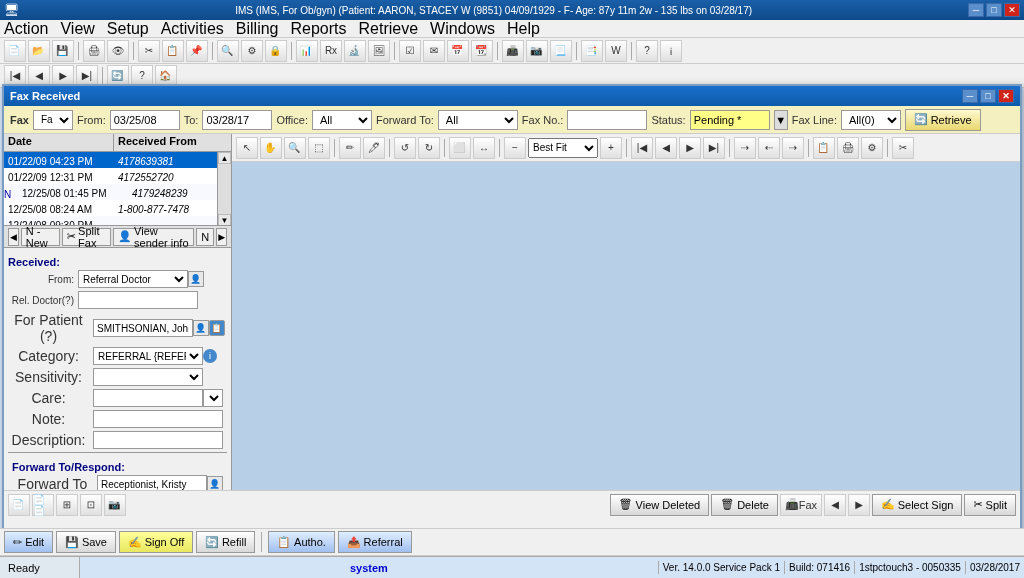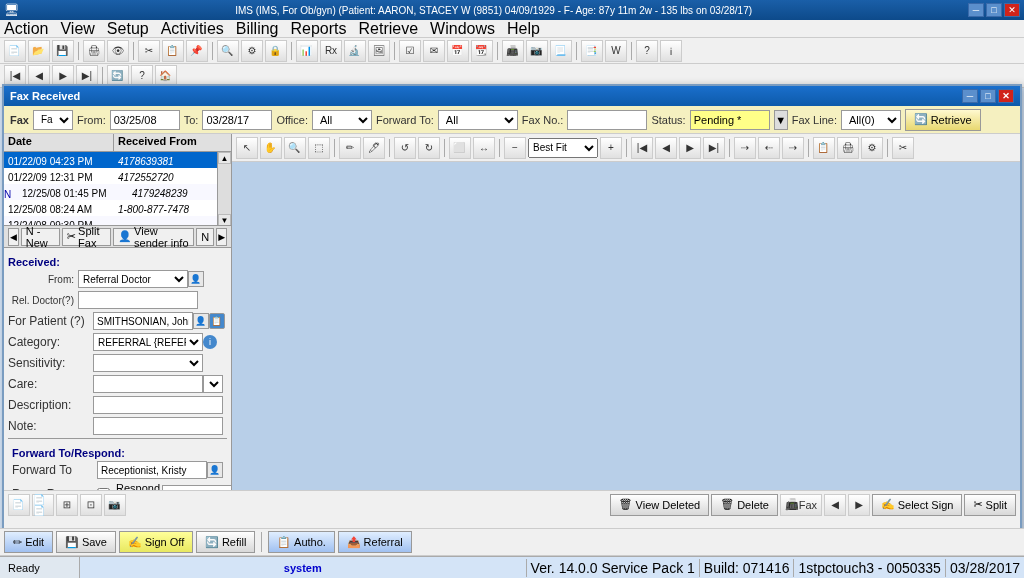--- a/index.html
+++ b/index.html
@@ -65,21 +65,21 @@
     
     #list-toolbar { background: #e0e0e0; height: 22px; display: flex; align-items: center; gap: 2px; padding: 1px 4px; border-bottom: 1px solid #999; font-size: 10px; }
     .lt-btn { background: #f0f0f0; border: 1px solid #999; height: 18px; padding: 0 4px; cursor: pointer; font-size: 10px; display: flex; align-items: center; gap: 2px; }
     .lt-nav { width: 14px; height: 18px; border: 1px solid #999; background: #f0f0f0; cursor: pointer; display: flex; align-items: center; justify-content: center; font-size: 9px; }
 
     
     #form-area { flex: 1; overflow-y: auto; padding: 4px; }
     .form-section-title { font-weight: bold; color: #000080; font-size: 11px; margin: 4px 0 2px 0; }
     .form-row { display: flex; align-items: center; margin-bottom: 3px; }
     .form-label { width: 70px; text-align: right; padding-right: 4px; font-size: 10px; color: #333; flex-shrink: 0; }
-    .form-label-wide { width: 85px; text-align: left; padding-right: 4px; font-size: 12px; color: #333; flex-shrink: 0; }
+    .form-label-wide { width: 85px; text-align: center; padding-right: 4px; font-size: 14px; color: #333; flex-shrink: 0; }
     .form-input { border: 1px solid #999; background: white; height: 18px; font-size: 10px; padding: 1px 3px; }
     .form-select { border: 1px solid #999; background: white; height: 18px; font-size: 10px; }
     .lookup-btn { width: 16px; height: 16px; background: #e8e8e8; border: 1px solid #999; cursor: pointer; font-size: 9px; display: flex; align-items: center; justify-content: center; }
     .info-btn { width: 14px; height: 14px; background: #4488cc; color: white; border-radius: 50%; font-size: 9px; display: flex; align-items: center; justify-content: center; cursor: pointer; }
 
     
     #right-panel { flex: 1; background: #b8cfe8; display: flex; flex-direction: column; }
     #viewer-toolbar { background: #f0f0f0; height: 28px; display: flex; align-items: center; padding: 1px 4px; gap: 2px; border-bottom: 1px solid #ccc; }
     #fax-viewer { flex: 1; background: #b8cfe8; }
 
@@ -90,21 +90,21 @@
     #main-bottom { position: absolute; bottom: 22px; left: 0; right: 0; height: 28px; background: #f0f0f0; display: flex; align-items: center; padding: 1px 4px; gap: 3px; border-top: 1px solid #ccc; border-bottom: 1px solid #ccc; }
     .mb-btn { background: linear-gradient(to bottom, #fff, #d8d8d8); border: 1px solid #999; height: 22px; padding: 0 8px; cursor: pointer; font-size: 11px; display: flex; align-items: center; gap: 3px; }
     .mb-btn-blue { background: linear-gradient(to bottom, #e0eeff, #a0c0f0); }
     .mb-btn-yellow { background: linear-gradient(to bottom, #ffff99, #e8e860); }
     .mb-sep { width: 1px; height: 20px; background: #aaa; margin: 0 3px; }
 
     
     #status-bar { position: absolute; bottom: 0; left: 0; right: 0; height: 22px; background: #d4e4f7; display: flex; align-items: center; border-top: 1px solid #aaa; font-size: 10px; }
     .sb-ready { background: #e0e8f0; padding: 1px 8px; height: 100%; display: flex; align-items: center; border-right: 1px solid #aaa; width: 80px; }
     .sb-user { color: #0000cc; font-weight: bold; padding: 1px 8px; flex: 1; text-align: center; }
-    .sb-info { padding: 1px 4px; border-left: 1px solid #aaa; font-size: 14px; }
+    .sb-info { padding: 1px 4px; border-left: 1px solid #aaa; font-size: 10px; }
 
     
     #forward-section { border-top: 1px solid #999; padding: 4px; }
 
     select option { font-size: 11px; }
   </style>
 </head>
 <body>
 
 <div id="title-bar">
@@ -322,26 +322,26 @@
           </select>
         </div>
 
         <div class="form-row">
           <div class="form-label-wide">Care:</div>
           <input type="text" class="form-input" style="width: 110px;" value="">
           <select class="form-select" style="width:20px;"><option></option></select>
         </div>
 
         <div class="form-row">
+          <div class="form-label-wide">Note:</div>
+          <input type="text" class="form-input" style="width: 130px;" value="">
+        </div>
+
+        <div class="form-row">
           <div class="form-label-wide">Description:</div>
-          <input type="text" class="form-input" style="width: 130px;" value="">
-        </div>
-
-        <div class="form-row">
-          <div class="form-label-wide">Note:</div>
           <input type="text" class="form-input" style="width: 130px;" value="">
         </div>
 
         <div id="forward-section">
           <div class="form-section-title">Forward To/Respond:</div>
 
           <div class="form-row">
             <div class="form-label-wide">Forward To</div>
             <input type="text" class="form-input" style="width: 110px;" value="Receptionist, Kristy">
             <div class="lookup-btn">👤</div>

